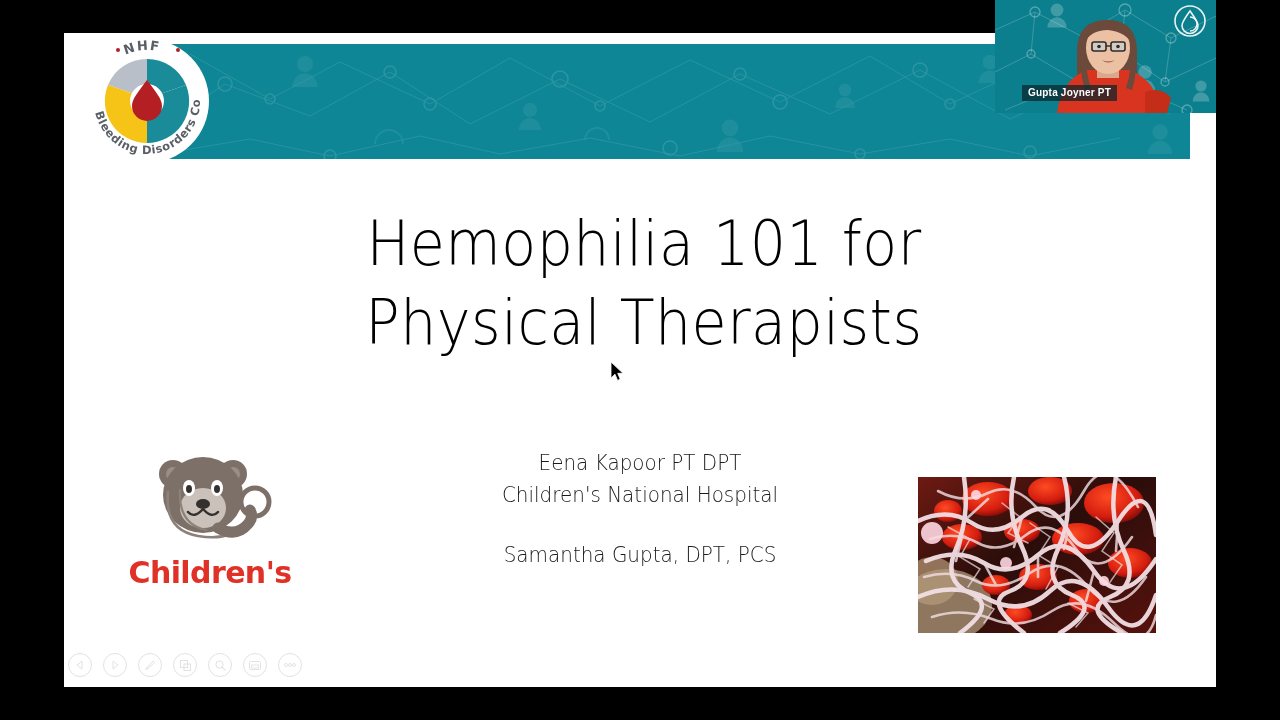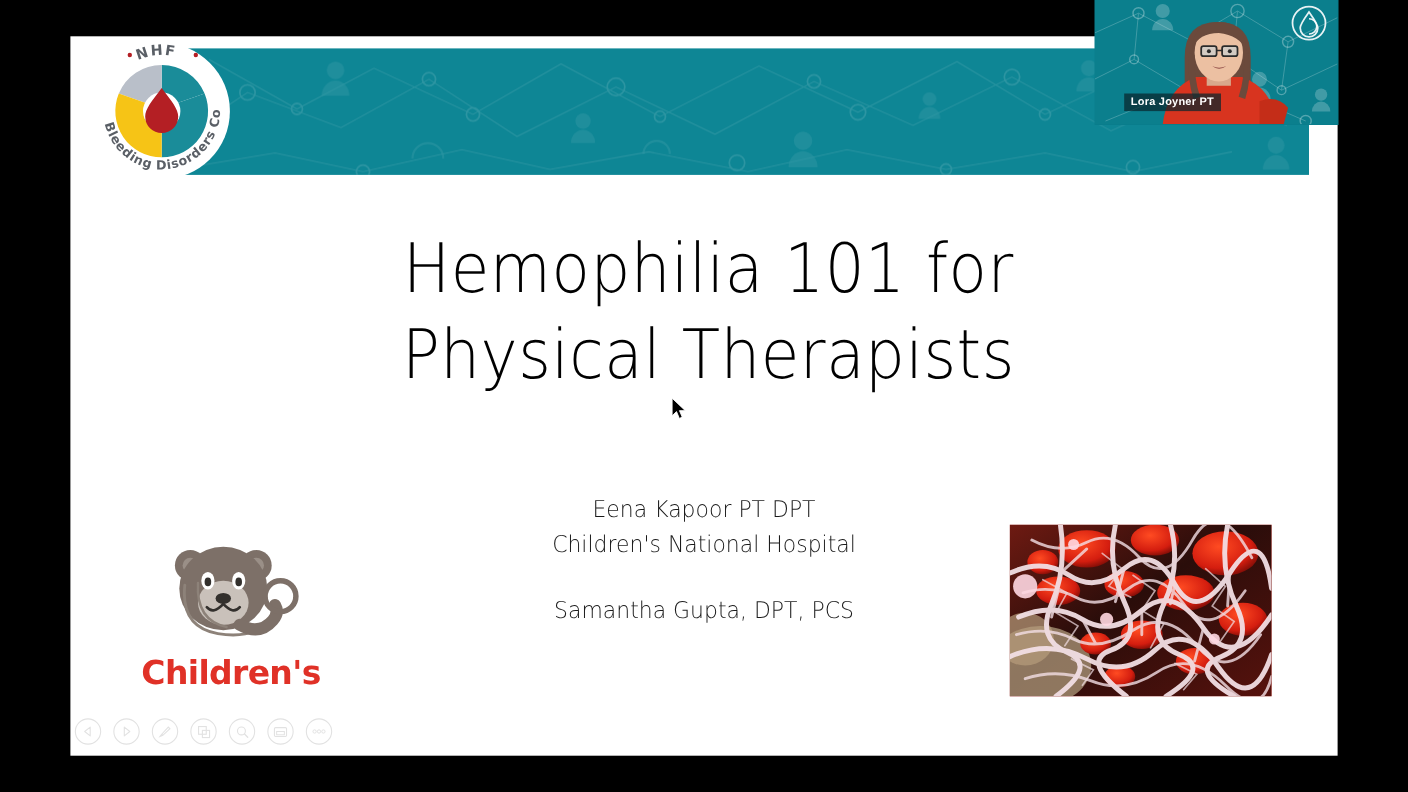--- a/index.html
+++ b/index.html
@@ -87,21 +87,21 @@
     color: #1a1a1a;
     transform: scaleX(0.95);
     transform-origin: center top;
   }
   .presenters .gap { display: block; height: 28px; }
 
   
   .cn-logo {
     position: absolute;
     left: 54px;
-    top: 457px;
+    top: 417px;
     width: 184px;
     height: 190px;
   }
   .cn-wordmark {
     position: absolute;
     left: 0;
     top: 108px;
     width: 184px;
     text-align: center;
     color: #e03127;
@@ -507,16 +507,16 @@
 
       <path d="M107 60 Q 113 65 120 60 Q 113 63 107 60 Z" fill="#8e4a45"></path>
     </svg>
 
     <svg class="webcam-watermark" viewBox="0 0 34 34">
       <circle cx="17" cy="17" r="15" fill="none" stroke="#ffffff" stroke-width="1.6" opacity="0.9"></circle>
       <path d="M17 7 C 12 14 9 18 9 21.5 a8 8 0 0 0 16 0 C 25 18 22 14 17 7 Z" fill="none" stroke="#ffffff" stroke-width="1.6" opacity="0.9"></path>
       <path d="M17 13 A 7 7 0 0 1 17 27" fill="none" stroke="#ffffff" stroke-width="1.4" opacity="0.9"></path>
     </svg>
 
-    <div class="webcam-name">Lora Joyner PT</div>
+    <div class="webcam-name">Gupta Joyner PT</div>
   </div>
 
 </div>
 
 </body></html>

